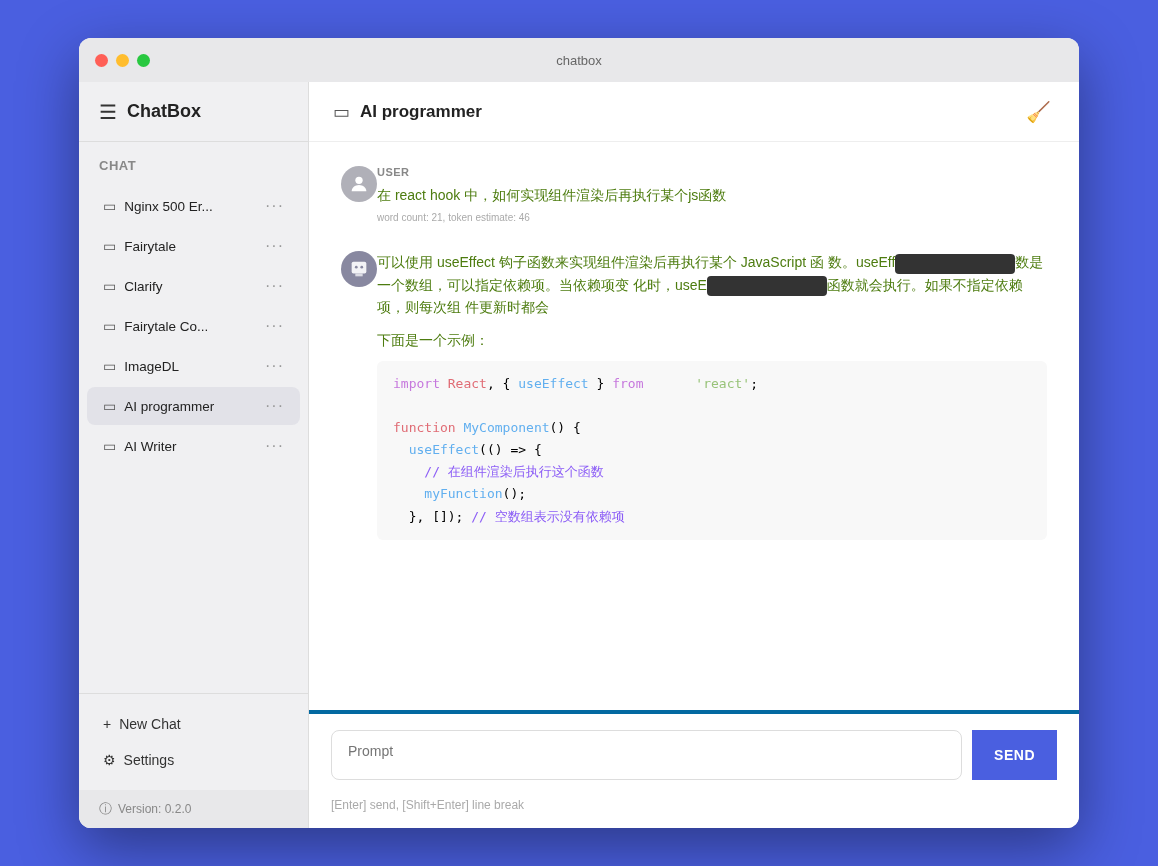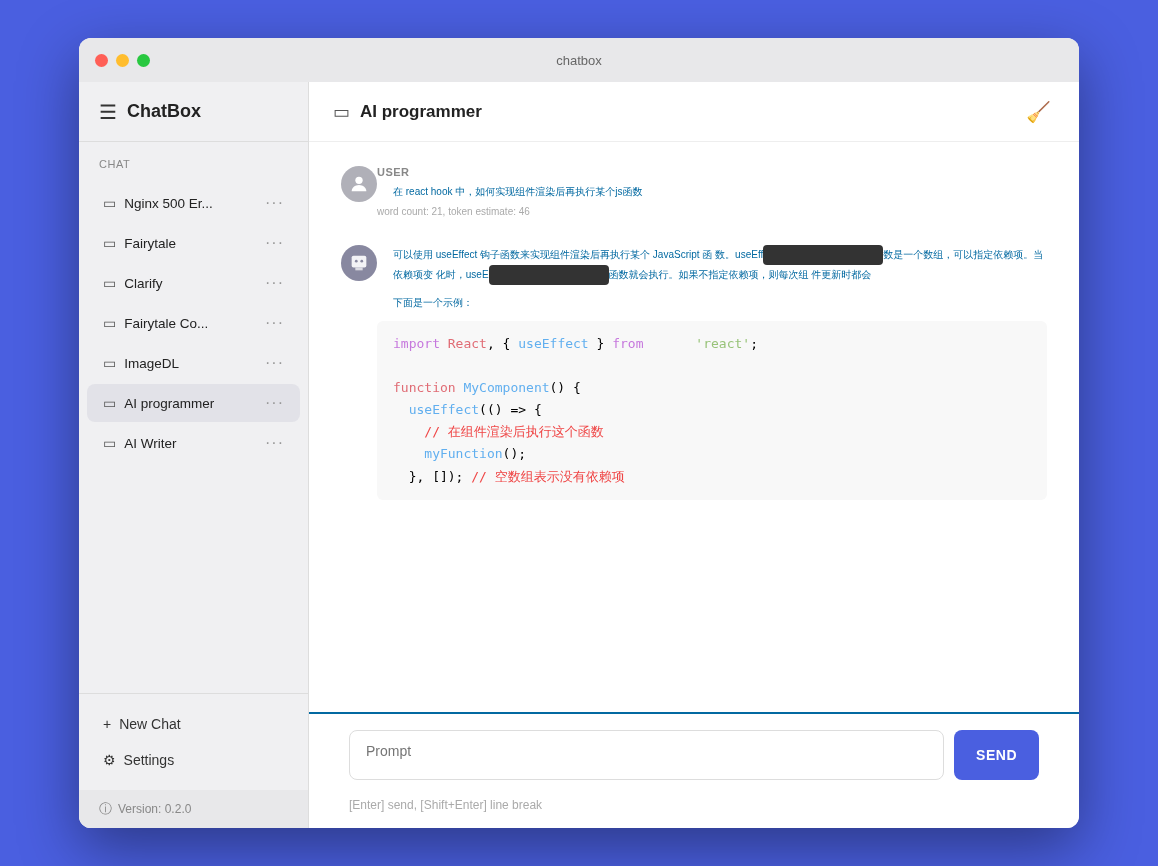--- a/index.html
+++ b/index.html
@@ -76,22 +76,22 @@
       font-size: 20px;
       color: #333;
     }
     .sidebar-logo-text {
       font-size: 18px;
       font-weight: 600;
       color: #222;
     }
     .sidebar-section-label {
       padding: 16px 20px 8px;
-      font-size: 11px;
-      font-weight: 400;
+      font-size: 13px;
+      font-weight: 700;
       color: #888;
       letter-spacing: 0.5px;
     }
     .chat-list {
       flex: 1;
       overflow-y: auto;
       padding: 4px 0;
     }
     .chat-item {
       display: flex;
@@ -224,24 +224,23 @@
       flex: 1;
     }
     .msg-role {
       font-size: 11px;
       font-weight: 700;
       color: #888;
       letter-spacing: 0.5px;
       margin-bottom: 6px;
     }
     .msg-text {
-      font-size: 10px;
-      color: #0369a1;
+      font-size: 14px;
+      color: #4d7c0f;
       line-height: 1.6;
-      margin-left: 16px;
     }
     .msg-meta {
       font-size: 10px;
       color: #aaa;
       margin-top: 6px;
     }
     .redacted {
       display: inline-block;
       background: #333;
       color: #333;
@@ -257,25 +256,25 @@
       padding: 12px 16px;
       margin-top: 10px;
       font-family: 'SF Mono', 'Monaco', 'Menlo', monospace;
       font-size: 13px;
       line-height: 1.7;
       overflow-x: auto;
     }
     .kw { color: #e06c75; }
     .fn { color: #61afef; }
     .str { color: #98c379; margin-left: 44px; }
-    .cmt { color: #ef4444; }
+    .cmt { color: #8b5cf6; }
     .import-kw { color: #c678dd; }
     .prompt-area {
-      padding: 16px 40px;
-      border-top: 2px solid #0369a1;
+      padding: 16px 22px;
+      border-top: 4px solid #0369a1;
       flex-shrink: 0;
     }
     .prompt-row {
       display: flex;
       gap: 10px;
       align-items: stretch;
     }
     .prompt-input {
       flex: 1;
       border: 1px solid #ddd;
@@ -285,21 +284,21 @@
       color: #333;
       resize: none;
       height: 50px;
       font-family: inherit;
       outline: none;
     }
     .send-btn {
       background: #4a5fe0;
       color: white;
       border: none;
-      border-radius: 8px;
+      border-radius: 0;
       padding: 0 22px;
       font-size: 14px;
       font-weight: 600;
       cursor: pointer;
       letter-spacing: 0.5px;
     }
     .prompt-hint {
       font-size: 12px;
       color: #aaa;
       margin-top: 18px;

